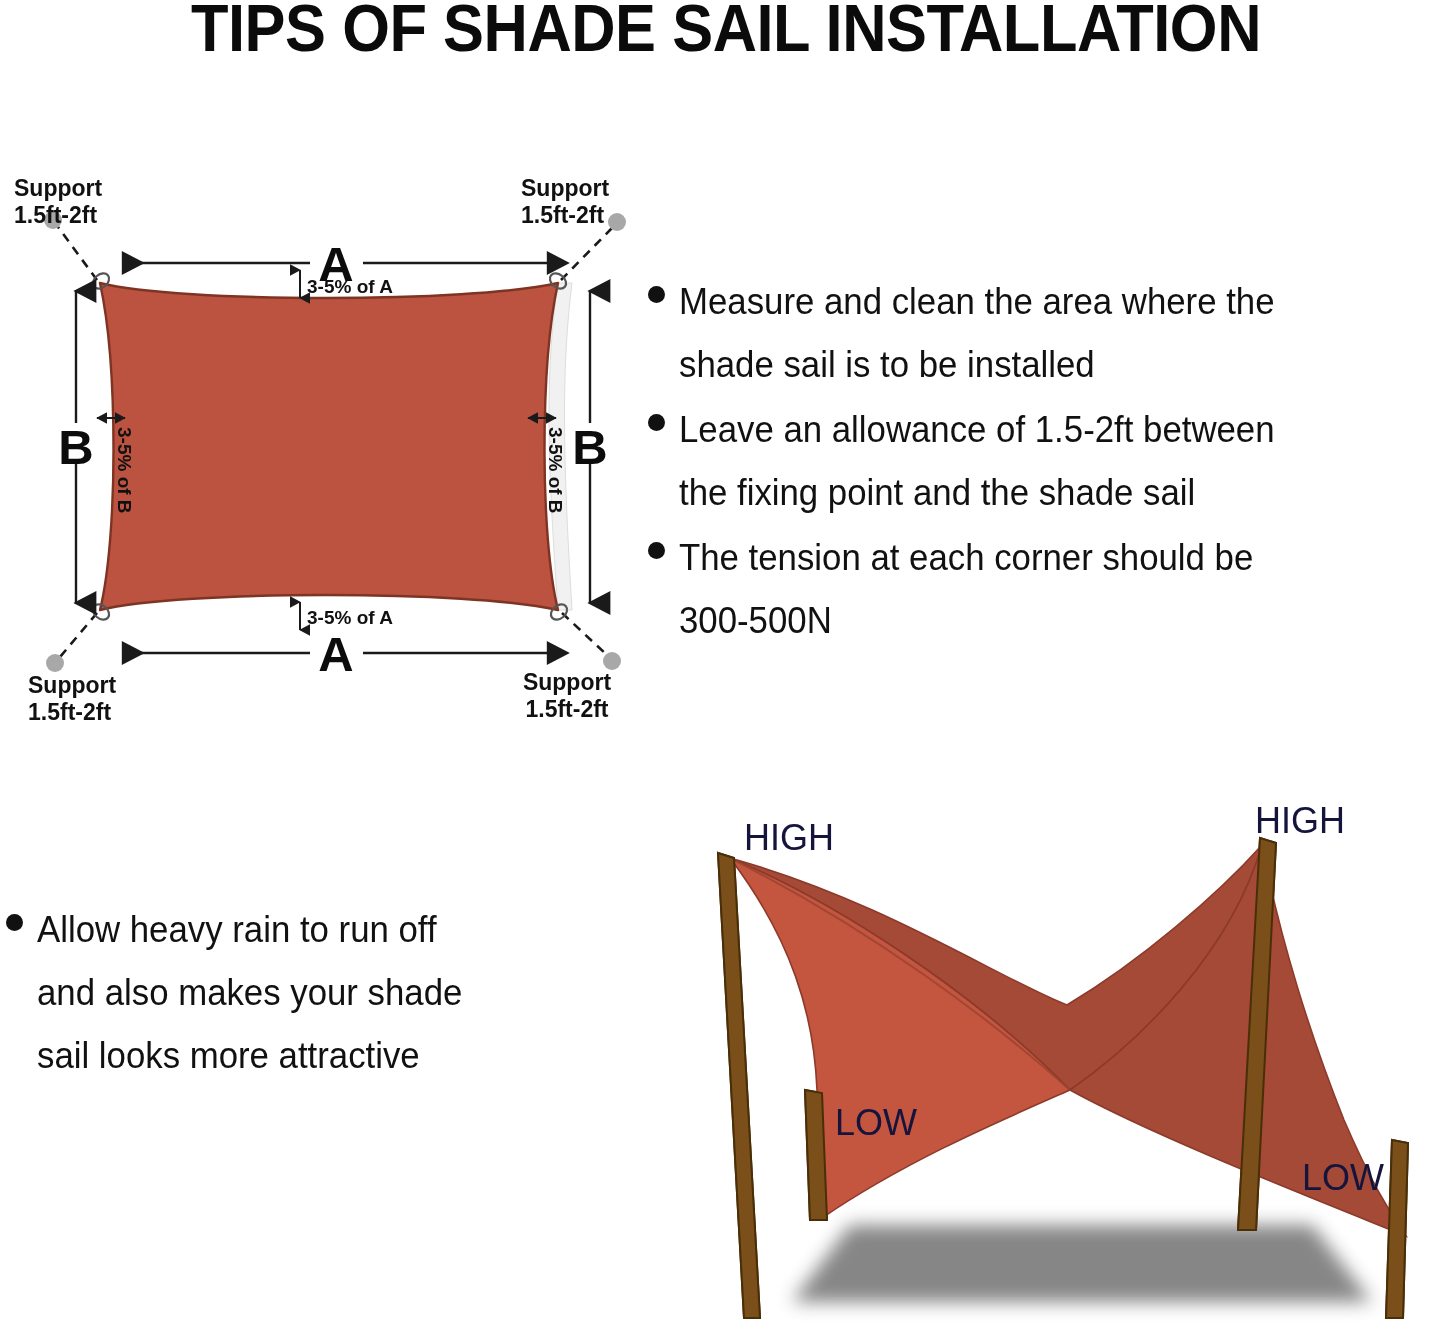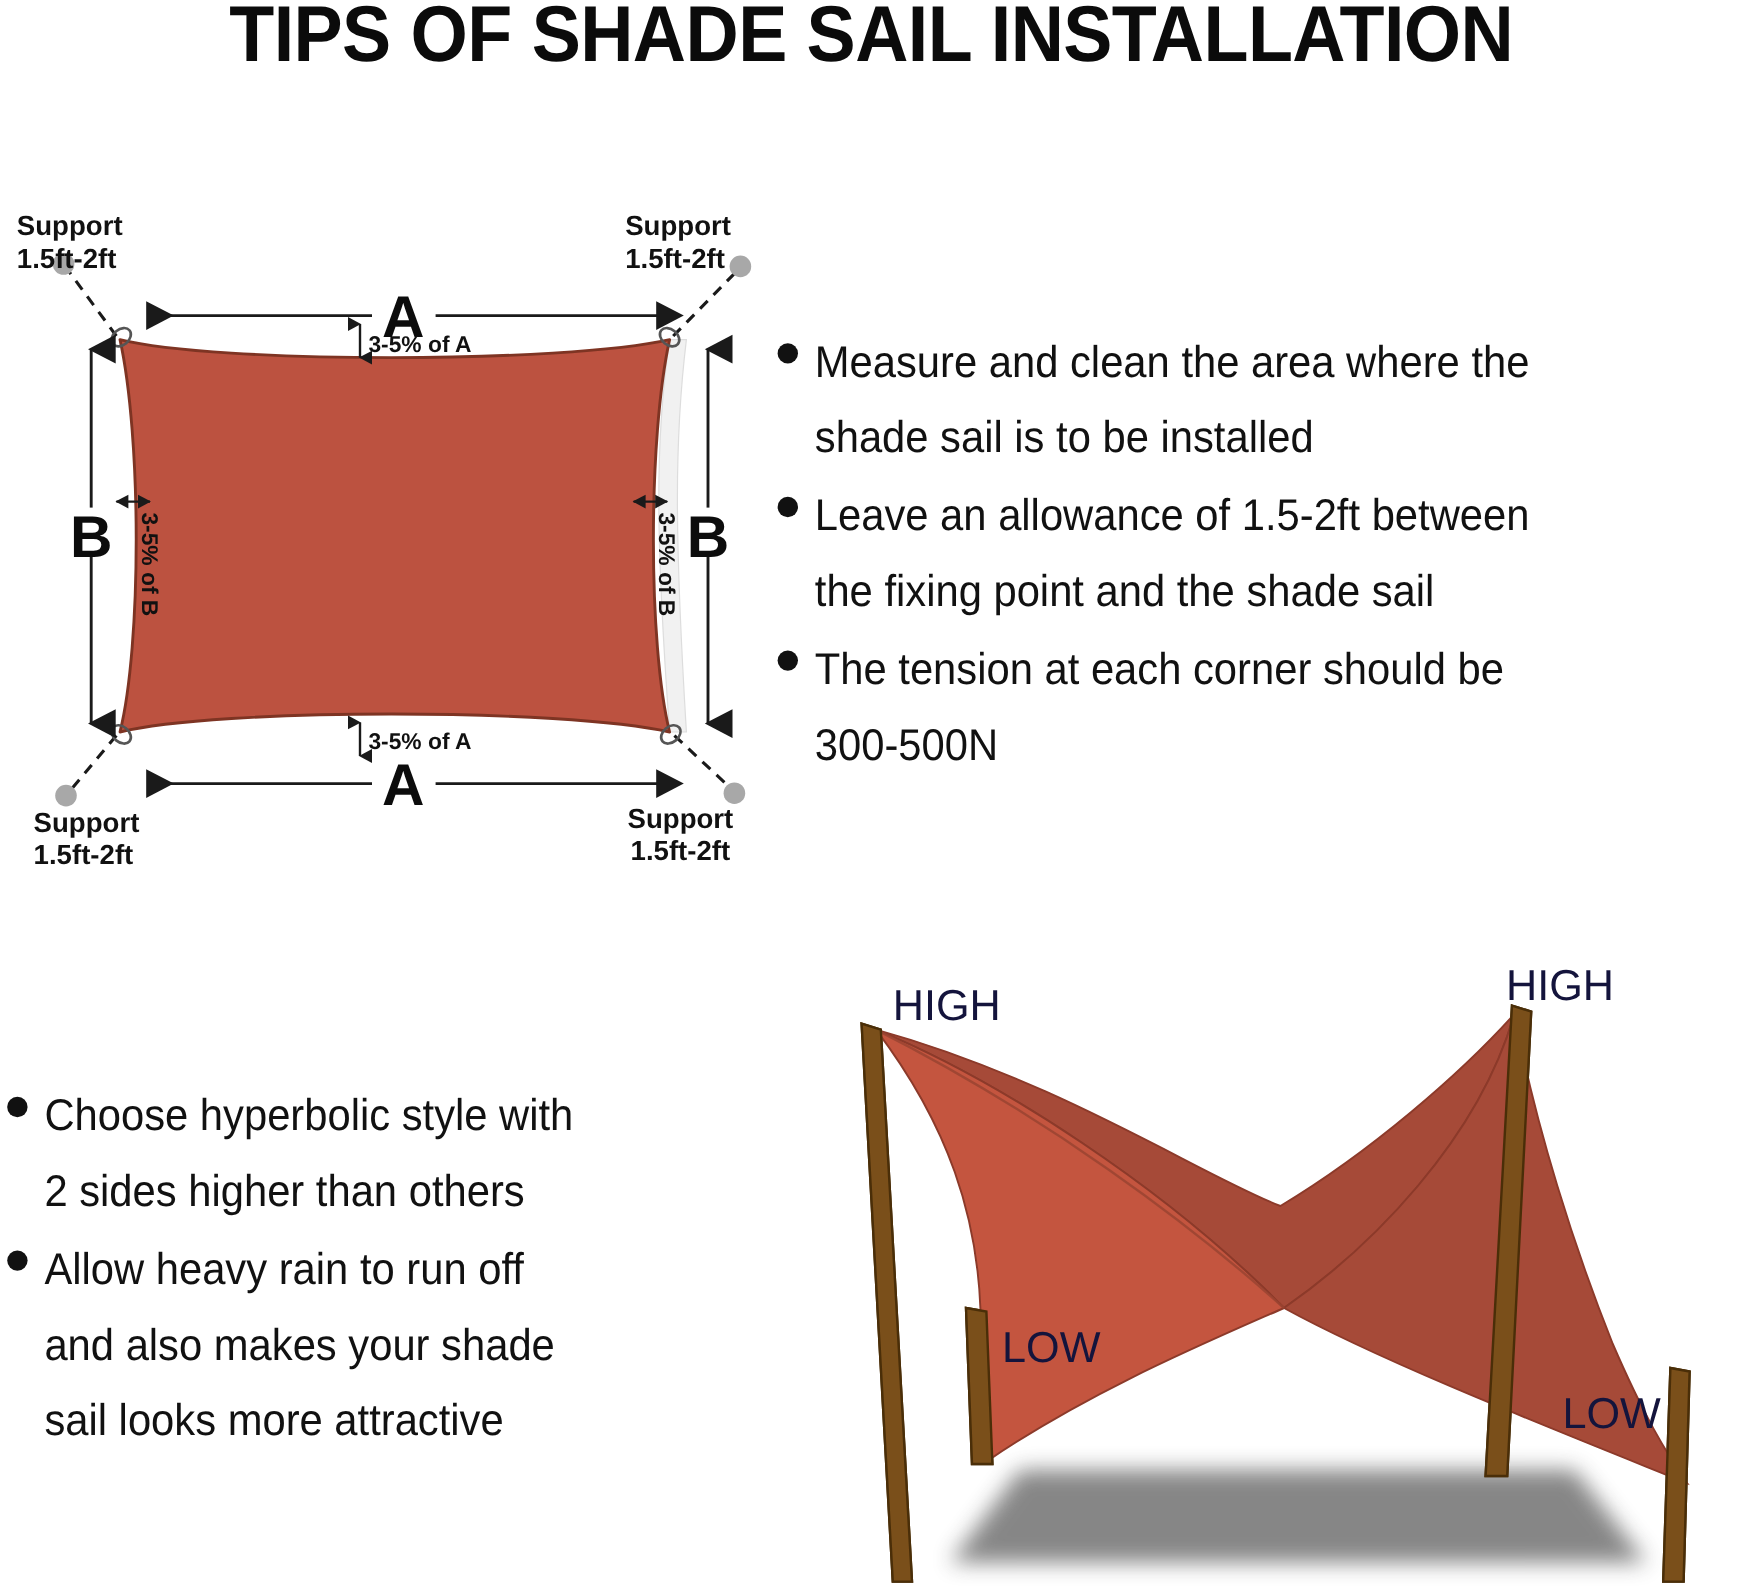--- a/index.html
+++ b/index.html
@@ -188,25 +188,20 @@
     <div class="bullet-item">
       <span class="bullet-dot"></span>
       <span class="bullet-text">The tension at each corner should be
 300-500N</span>
     </div>
   </div>
 
   <div class="bullet-list" id="list-left">
     <div class="bullet-item">
       <span class="bullet-dot"></span>
-      <span class="bullet-text">Choose hyperbolic style with
-2 sides higher than others</span>
-    </div>
-    <div class="bullet-item">
-      <span class="bullet-dot"></span>
       <span class="bullet-text">Allow heavy rain to run off
 and also makes your shade
 sail looks more attractive</span>
     </div>
   </div>
 
   <div class="panel" id="hypar-panel" style="left:672px; top:790px; width:780px; height:535px;text-decoration:underline;">
     <svg width="780" height="535" viewBox="0 0 780 535" xmlns="http://www.w3.org/2000/svg">
       <defs>
         <filter id="shadowBlur" x="-30%" y="-60%" width="160%" height="240%">

